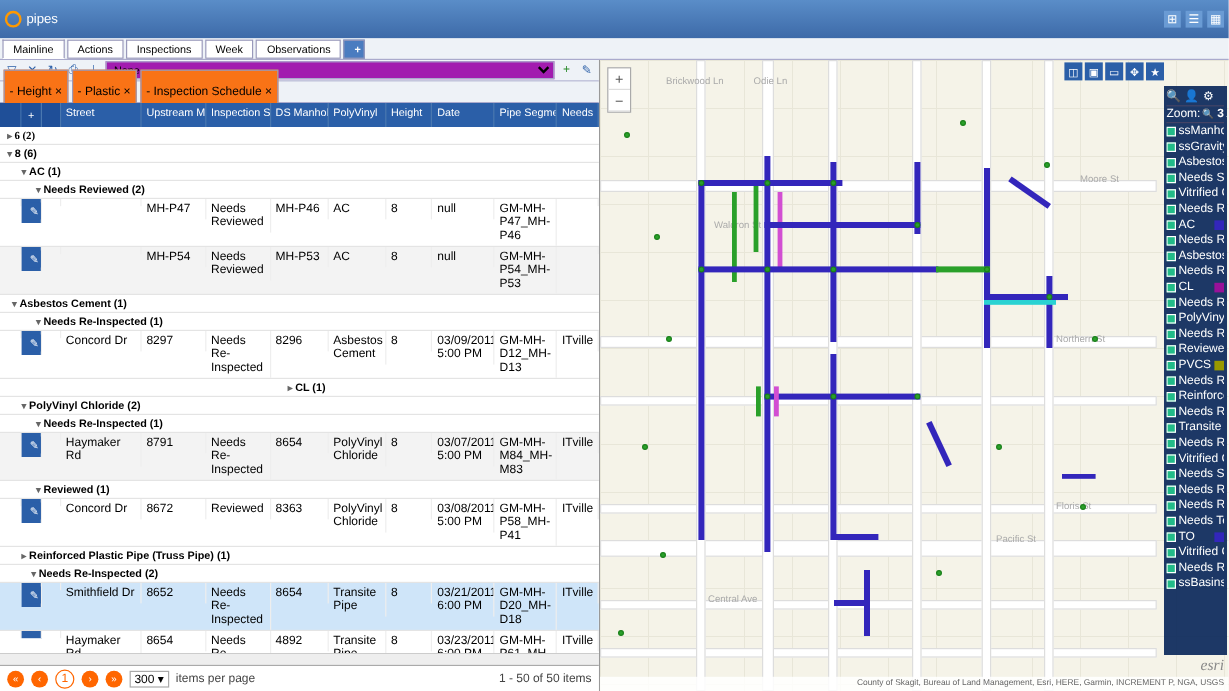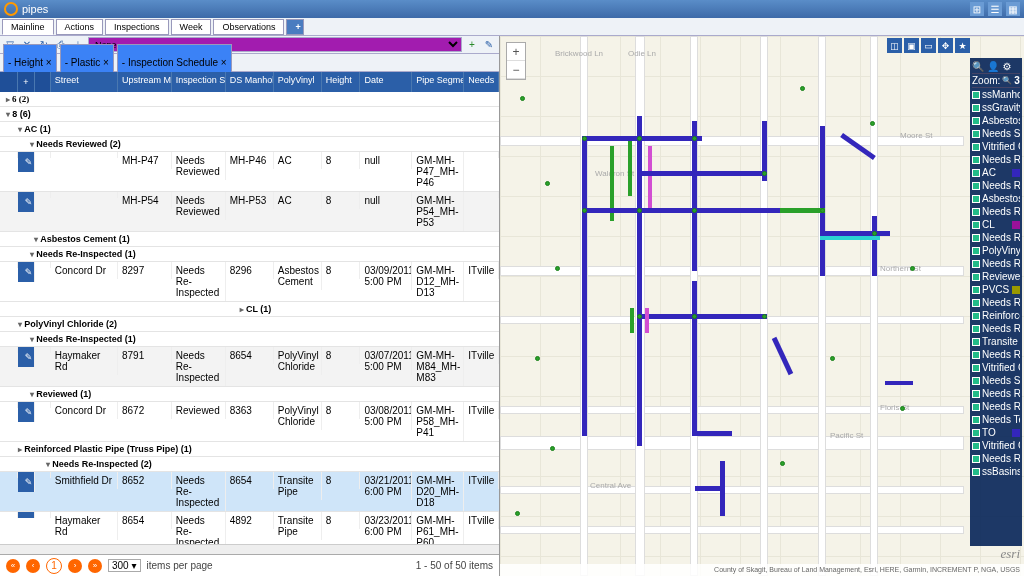--- a/index.html
+++ b/index.html
@@ -1,33 +1,33 @@
 <!DOCTYPE html>
 <html><head>
 <meta charset="utf-8">
 <style>
 *{box-sizing:border-box;margin:0;padding:0;font-family:Arial,Helvetica,sans-serif;font-size:10px}
 body{background:#fff;overflow:hidden;width:1024px;height:576px}
 .app{display:flex;flex-direction:column;width:1024px;height:576px}
-.titlebar{height:18px;background:linear-gradient(#5a8dc8,#3d6aa8);display:flex;align-items:center;padding:0 4px;color:#fff}
+.titlebar{height:32px;background:linear-gradient(#5a8dc8,#3d6aa8);display:flex;align-items:center;padding:0 4px;color:#fff}
 .titlebar .logo{width:14px;height:14px;border-radius:50%;border:2px solid #f90;margin-right:4px;display:inline-block}
 .titlebar .brand{font-size:11px}
 .titlebar .right-icons{margin-left:auto;display:flex;gap:4px}
 .titlebar .right-icons span{width:14px;height:14px;background:#6a9bd4;display:flex;align-items:center;justify-content:center;cursor:pointer}
 .tabbar{height:18px;background:#eef2f7;border-bottom:1px solid #aac;display:flex;align-items:center;padding:0 2px;gap:2px}
 .tab{padding:2px 8px;background:#fff;border:1px solid #99b;font-size:9px;cursor:pointer}
 .tab.active{background:#fff;border-bottom:1px solid #fff}
 .tab.add{width:16px;text-align:center;background:#4a7cc0;color:#fff;font-weight:bold}
 .main{flex:1;display:flex;min-height:0}
 .leftpane{width:500px;display:flex;flex-direction:column;border-right:1px solid #999}
 .toolbar{height:18px;background:#eef2f7;border-bottom:1px solid #aac;display:flex;align-items:center;gap:3px;padding:0 3px}
 .toolbar .btn{width:14px;height:14px;color:#2b5fa8;cursor:pointer;display:flex;align-items:center;justify-content:center;font-size:10px}
 .toolbar .sel{flex:1;height:15px;border:1px solid #aac;background:#a21caf;font-size:9px;padding:0 2px}
 .chips{height:18px;background:#eef2f7;border-bottom:1px solid #aac;display:flex;align-items:center;gap:3px;padding:0 3px;font-size:9px}
-.chip{padding:12px 4px;border:1px solid #99b;background:#3b82f6}
+.chip{padding:12px 4px;border:1px solid #99b;background:#f97316}
 .grid{flex:1;overflow:auto;background:#fff}
 .ghead{display:flex;background:#2b5fa8;color:#fff;height:20px;position:sticky;top:0}
 .ghead .gc{padding:3px 4px;border-right:1px solid #4a78b0;font-size:9px;overflow:hidden;white-space:nowrap}
 .gc.c0{width:18px}.gc.c1{width:18px;background:#2b5fa8}.gc.c2{width:16px}.gc.c3{width:70px}.gc.c4{width:56px}.gc.c5{width:56px}.gc.c6{width:50px}.gc.c7{width:50px}.gc.c8{width:40px}.gc.c9{width:54px}.gc.c10{width:54px}.gc.c11{width:36px}
 .ghead .gc.c0,.ghead .gc.c2{background:#1f4f98}
 .ghead .plus{background:#1f4f98;display:flex;align-items:center;justify-content:center}
 .grow{display:flex;min-height:18px;border-bottom:1px solid #e4e4e4;font-size:9px;align-items:flex-start}
 .grow.alt{background:#f3f3f3}
 .grow.sel{background:#cfe5f9}
 .grow .gc{padding:3px 4px;border-right:1px solid #eee;overflow:hidden}
@@ -147,21 +147,21 @@
               <div class="gc c3"></div>
               <div class="gc c4">MH-P54</div>
               <div class="gc c5">Needs Reviewed</div>
               <div class="gc c6">MH-P53</div>
               <div class="gc c7">AC</div>
               <div class="gc c8">8</div>
               <div class="gc c9">null</div>
               <div class="gc c10">GM-MH-P54_MH-P53</div>
               <div class="gc c11"></div>
             </div>
-            <div class="grp open" style="padding-left: 34px;">Asbestos Cement (1)</div>
+            <div class="grp open" style="padding-left: 10px;">Asbestos Cement (1)</div>
             <div class="grp open" style="padding-left: 30px;">Needs Re-Inspected (1)</div>
             <div class="grow">
               <div class="gc c0"></div>
               <div class="gc c1">
                 <div class="editbtn">✎</div>
               </div>
               <div class="gc c2"></div>
               <div class="gc c3">Concord Dr</div>
               <div class="gc c4">8297</div>
               <div class="gc c5">Needs Re-Inspected</div>
@@ -202,21 +202,21 @@
               <div class="gc c4">8672</div>
               <div class="gc c5">Reviewed</div>
               <div class="gc c6">8363</div>
               <div class="gc c7">PolyVinyl Chloride</div>
               <div class="gc c8">8</div>
               <div class="gc c9">03/08/2011 5:00 PM</div>
               <div class="gc c10">GM-MH-P58_MH-P41</div>
               <div class="gc c11">ITville</div>
             </div>
             <div class="grp" style="padding-left: 18px;">Reinforced Plastic Pipe (Truss Pipe) (1)</div>
-            <div class="grp open" style="padding-left: 46px;">Needs Re-Inspected (2)</div>
+            <div class="grp open" style="padding-left: 26px;">Needs Re-Inspected (2)</div>
             <div class="grow alt sel">
               <div class="gc c0"></div>
               <div class="gc c1">
                 <div class="editbtn">✎</div>
               </div>
               <div class="gc c2"></div>
               <div class="gc c3">Smithfield Dr</div>
               <div class="gc c4">8652</div>
               <div class="gc c5">Needs Re-Inspected</div>
               <div class="gc c6">8654</div>

